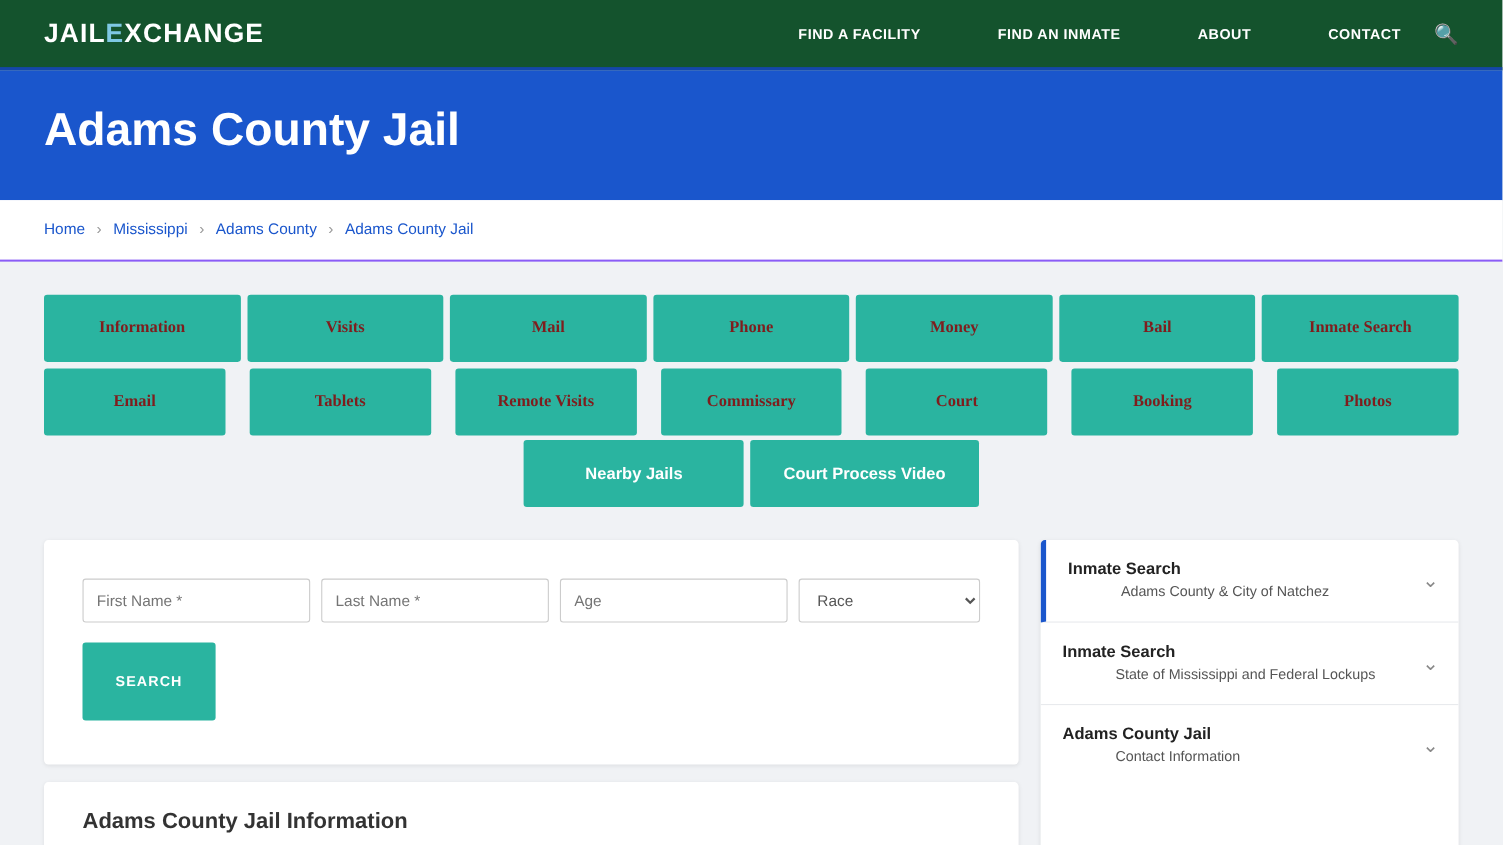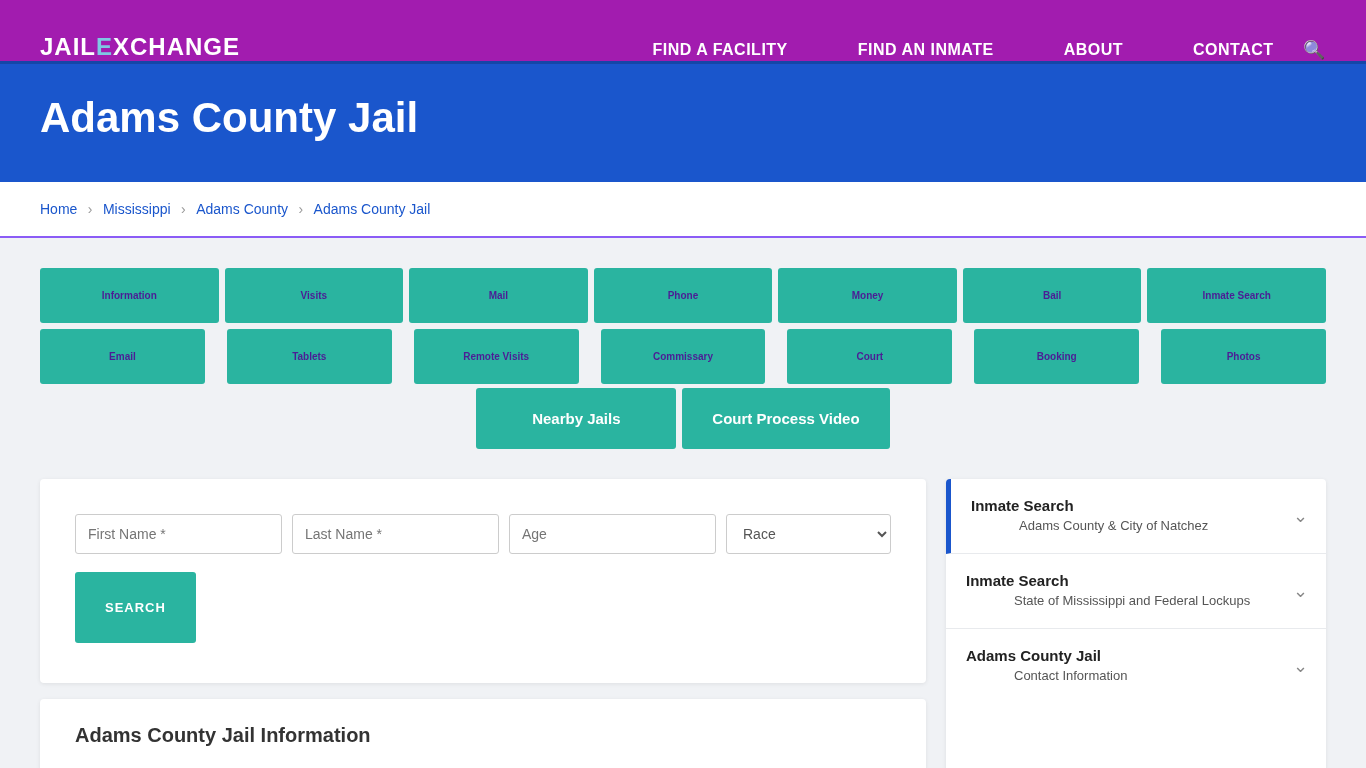--- a/index.html
+++ b/index.html
@@ -1,22 +1,22 @@
 <!DOCTYPE html>
 <html><head>
   <meta charset="utf-8">
   <style>
     * { margin: 0; padding: 0; box-sizing: border-box; }
     body { font-family: Arial, sans-serif; background: #f0f2f5; color: #333; }
 
     
     header {
-      background: #a21caf;
-      display: flex;
-      align-items: flex-end;
+      background: #14532d;
+      display: flex;
+      align-items: center;
       justify-content: space-between;
       padding: 0 40px;
       height: 64px;
       border-bottom: 3px solid #1446a8;
     }
     .logo {
       font-size: 24px;
       font-weight: 900;
       color: #fff;
       letter-spacing: 1px;
@@ -29,21 +29,21 @@
       font-style: normal;
     }
     nav {
       display: flex;
       align-items: center;
       gap: 30px;
     }
     nav a {
       color: #fff;
       text-decoration: none;
-      font-size: 16px;
+      font-size: 13px;
       font-weight: 700;
       letter-spacing: 0.5px;
       text-transform: uppercase;
       padding-left: 40px;
     }
     .search-icon {
       color: #fff;
       font-size: 18px;
       cursor: pointer;
     }
@@ -98,29 +98,30 @@
       margin-bottom: 4px;
     }
     .button-grid-row3 {
       display: flex;
       justify-content: center;
       gap: 6px;
       margin-bottom: 30px;
     }
     .grid-btn {
       background: #2ab4a0;
-      color: #4c1d95;
+      color: #7f1d1d;
       border: none;
       padding: 22px 10px;
-      font-size: 10px;
+      font-size: 15px;
       font-weight: 600;
       cursor: pointer;
       border-radius: 3px;
       text-align: center;
       transition: background 0.2s;
+      font-family: Liberation Serif, serif;
     }
     .grid-btn-wide {
       background: #2ab4a0;
       color: #fff;
       border: none;
       padding: 22px 30px;
       font-size: 15px;
       font-weight: 600;
       cursor: pointer;
       border-radius: 3px;

